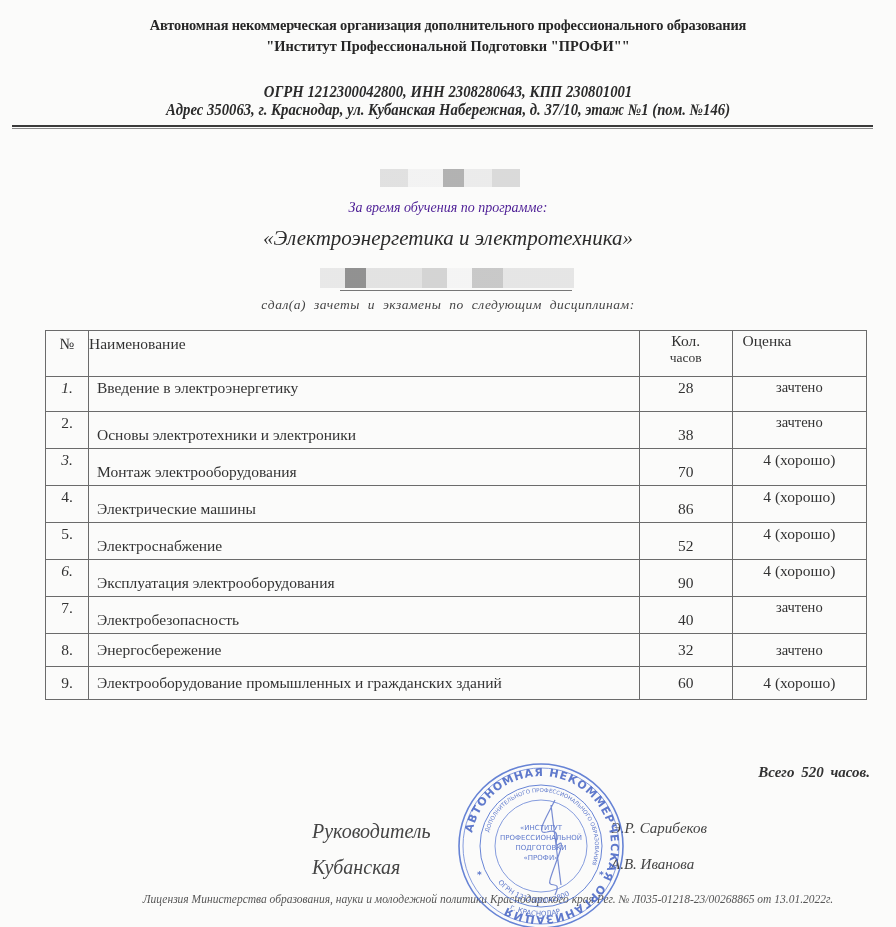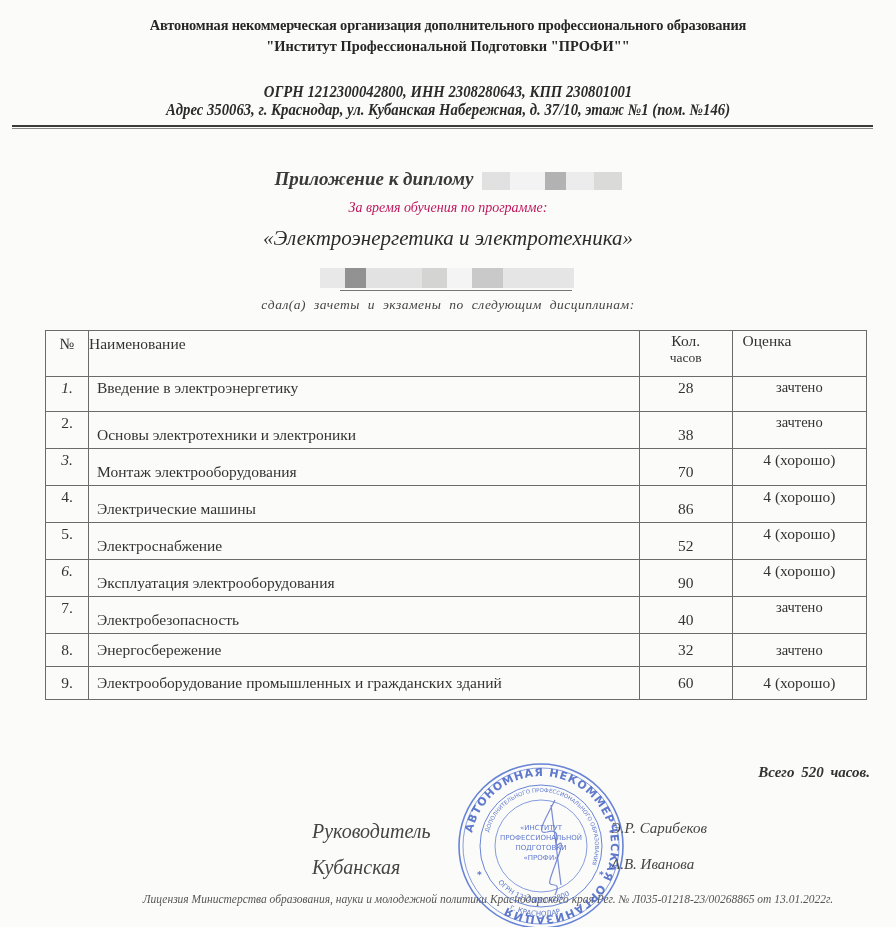--- a/index.html
+++ b/index.html
@@ -14,21 +14,21 @@
   .org2 { top: 37px; font-weight: bold; font-size: 15.5px; color: #262626; transform: scaleX(0.93); }
   .reg1 { top: 83px; font-weight: bold; font-style: italic; font-size: 16px; color: #2b2b2b; transform: scaleX(0.92); }
   .reg2 { top: 101px; font-weight: bold; font-style: italic; font-size: 16px; color: #2b2b2b; transform: scaleX(0.92); }
   .rule { left: 12px; width: 861px; top: 125px; height: 2px; background: #3a3a3a; }
   .rule2 { left: 12px; width: 861px; top: 128px; height: 1px; background: #8a8a8a; }
 
   .appx-row { top: 168px; left: 0; width: 896px; text-align: center; }
   .appx { font-weight: bold; font-style: italic; font-size: 19px; color: #3a3a3a; }
   .redact { display: inline-block; vertical-align: middle; background: linear-gradient(90deg,#d8d8d8 0 20%,#f0f0f0 20% 45%,#9a9a9a 45% 60%,#e6e6e6 60% 80%,#cfcfcf 80%); height: 18px; opacity: .75; }
   .r1 { width: 140px; margin-left: 4px; }
-  .period { top: 200px; font-style: italic; font-size: 14px; color: #be185d; }
+  .period { top: 200px; font-style: italic; font-size: 14px; color: #4c1d95; }
   .program { top: 226px; font-style: italic; font-size: 21px; color: #2b2b2b; }
   .name-line { top: 268px; left: 320px; width: 254px; height: 22px; }
   .r2 { width: 254px; height: 20px; background: linear-gradient(90deg,#e2e2e2 0 10%,#6e6e6e 10% 18%,#dadada 18% 40%,#c7c7c7 40% 50%,#f2f2f2 50% 60%,#b8b8b8 60% 72%,#dedede 72%); }
   .name-ul { top: 290px; left: 340px; width: 232px; height: 1px; background: #777; }
   .passed { top: 297px; font-style: italic; font-size: 13.5px; color: #444; letter-spacing: 0.5px; word-spacing: 4px; }
 
   table.grades {
     position: absolute; left: 45px; top: 330px; width: 822px;
     border-collapse: collapse; font-family: "Liberation Serif", serif; font-size: 15.5px; color: #333;
   }
@@ -63,21 +63,20 @@
 <body>
 
 <div class="abs center org1">Автономная некоммерческая организация дополнительного профессионального образования</div>
 <div class="abs center org2">"Институт Профессиональной Подготовки "ПРОФИ""</div>
 <div class="abs center reg1">ОГРН 1212300042800, ИНН 2308280643, КПП 230801001</div>
 <div class="abs center reg2">Адрес 350063, г. Краснодар, ул. Кубанская Набережная, д. 37/10, этаж №1 (пом. №146)</div>
 <div class="abs rule"></div>
 <div class="abs rule2"></div>
 
 <div class="abs appx-row">
-  <span class="appx">Приложение к диплому</span>
   <span class="redact r1" title=""></span>
 </div>
 <div class="abs center period">За время обучения по программе:</div>
 <div class="abs center program">«Электроэнергетика и электротехника»</div>
 <div class="abs name-line"><span class="redact r2"></span></div>
 <div class="abs name-ul"></div>
 <div class="abs center passed">сдал(а)  зачеты  и  экзамены  по  следующим  дисциплинам:</div>
 
 <table class="grades">
   <thead>

